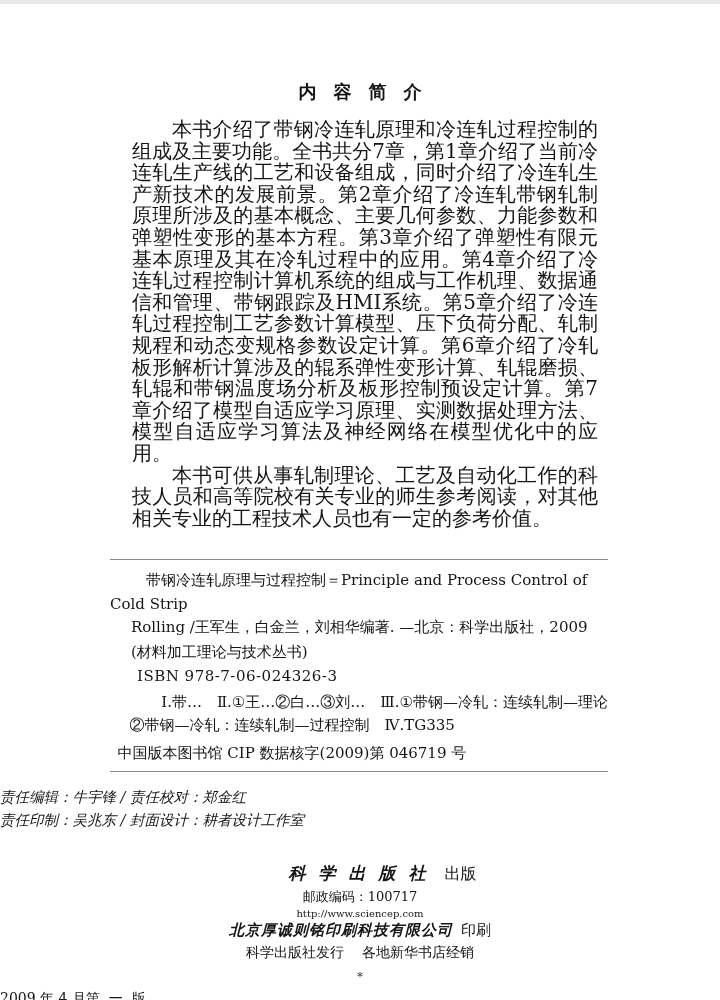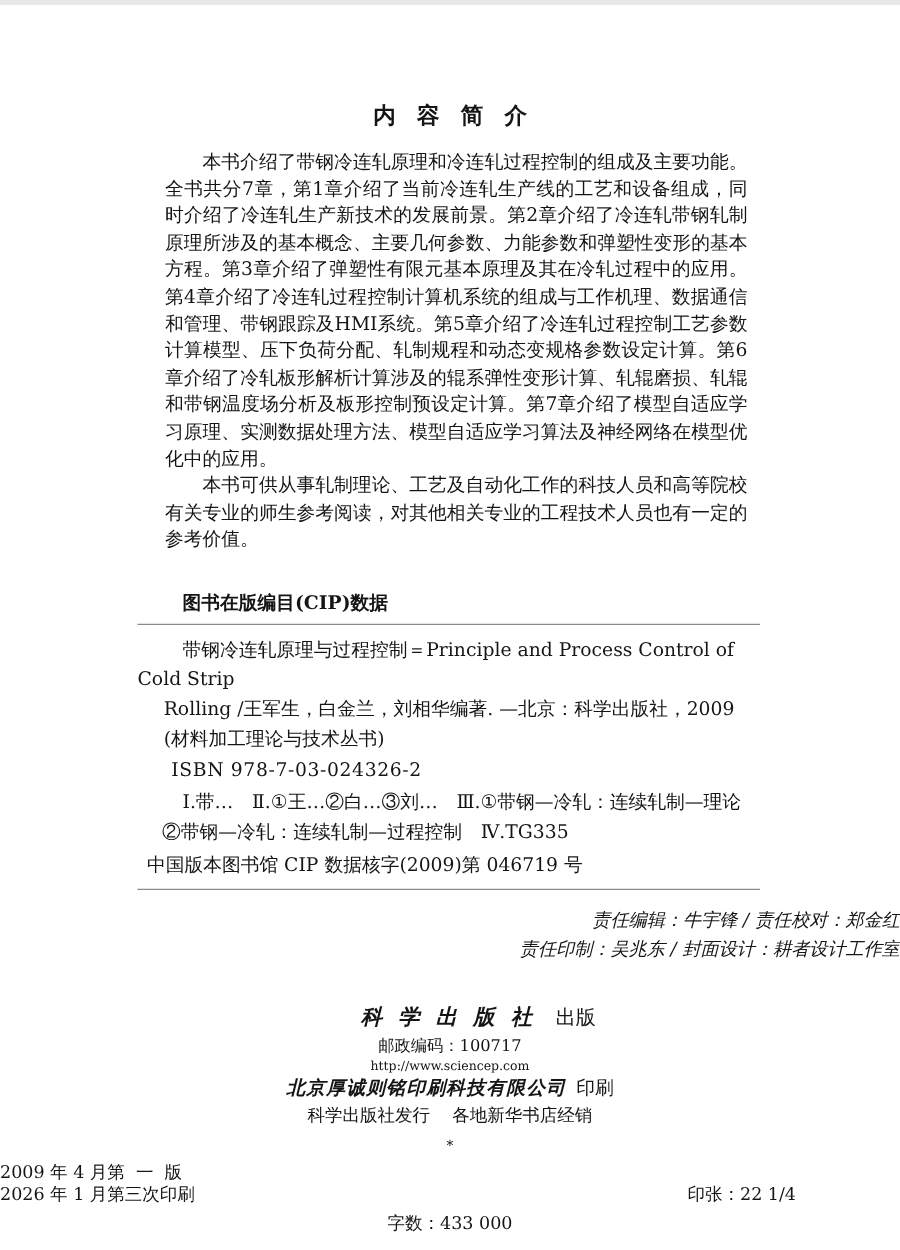--- a/index.html
+++ b/index.html
@@ -17,21 +17,21 @@
     padding-top:76px;
     text-align:center;
     font-size:18px;
     font-weight:bold;
     letter-spacing:17px;
     text-indent:17px; 
   }
   
   .intro{
     margin:15px 122px 0 132px;
-    font-size:15px;
+    font-size:20px;
     line-height:21.6px;
     text-align:justify;
   }
   .intro p{margin:0;text-indent:2em;}
   
   .cip{
     margin:30px 112px 0 110px;
     font-size:15px;
   }
   .cip-heading{
@@ -46,28 +46,28 @@
   }
   .cip-body{
     margin-top:9px;
     line-height:23.5px;
   }
   .cip-desc .l0{padding-left:0;text-indent:2.4em;}
   .cip-desc .l1{padding-left:1.4em;}
   .cip-series{padding-left:1.4em;margin-top:1px;}
   .cip-isbn{padding-left:1.8em;margin-top:1px;letter-spacing:.5px;}
   .cip-class{margin-top:2px;}
-  .cip-class .l0{padding-left:2.4em;}
+  .cip-class .l0{padding-left:2.4em;text-align:right;}
   .cip-class .l1{padding-left:1.3em;}
   .cip-record{margin-top:4px;padding-left:.5em;}
   .cip .rule-bottom{margin-top:6px;}
   
   .credits{
     margin-top:14px;
-    text-align:right;
+    text-align:left;
     font-size:14.5px;
     line-height:23px;
     font-style:italic;
   }
   
   .pub{
     margin-top:30px;
     text-align:center;
   }
   .pub-name{font-size:17px;padding-left:45px;}
@@ -104,29 +104,28 @@
 <div class="page">
 
   <div class="page-title">内容简介</div>
 
   <div class="intro">
     <p>本书介绍了带钢冷连轧原理和冷连轧过程控制的组成及主要功能。全书共分7章，第1章介绍了当前冷连轧生产线的工艺和设备组成，同时介绍了冷连轧生产新技术的发展前景。第2章介绍了冷连轧带钢轧制原理所涉及的基本概念、主要几何参数、力能参数和弹塑性变形的基本方程。第3章介绍了弹塑性有限元基本原理及其在冷轧过程中的应用。第4章介绍了冷连轧过程控制计算机系统的组成与工作机理、数据通信和管理、带钢跟踪及HMI系统。第5章介绍了冷连轧过程控制工艺参数计算模型、压下负荷分配、轧制规程和动态变规格参数设定计算。第6章介绍了冷轧板形解析计算涉及的辊系弹性变形计算、轧辊磨损、轧辊和带钢温度场分析及板形控制预设定计算。第7章介绍了模型自适应学习原理、实测数据处理方法、模型自适应学习算法及神经网络在模型优化中的应用。</p>
     <p>本书可供从事轧制理论、工艺及自动化工作的科技人员和高等院校有关专业的师生参考阅读，对其他相关专业的工程技术人员也有一定的参考价值。</p>
   </div>
 
   <div class="cip">
-    <div class="cip-heading">图书在版编目(CIP)数据</div>
     <hr class="rule">
     <div class="cip-body">
       <div class="cip-desc">
         <div class="l0">带钢冷连轧原理与过程控制＝Principle and Process Control of Cold Strip</div>
         <div class="l1">Rolling /王军生，白金兰，刘相华编著. —北京：科学出版社，2009</div>
       </div>
       <div class="cip-series">(材料加工理论与技术丛书)</div>
-      <div class="cip-isbn">ISBN 978-7-03-024326-2</div>
+      <div class="cip-isbn">ISBN 978-7-06-024326-3</div>
       <div class="cip-class">
         <div class="l0">Ⅰ.带…　Ⅱ.①王…②白…③刘…　Ⅲ.①带钢—冷轧：连续轧制—理论</div>
         <div class="l1">②带钢—冷轧：连续轧制—过程控制　Ⅳ.TG335</div>
       </div>
       <div class="cip-record">中国版本图书馆 CIP 数据核字(2009)第 046719 号</div>
     </div>
     <hr class="rule rule-bottom">
   </div>
 
   <div class="credits">

